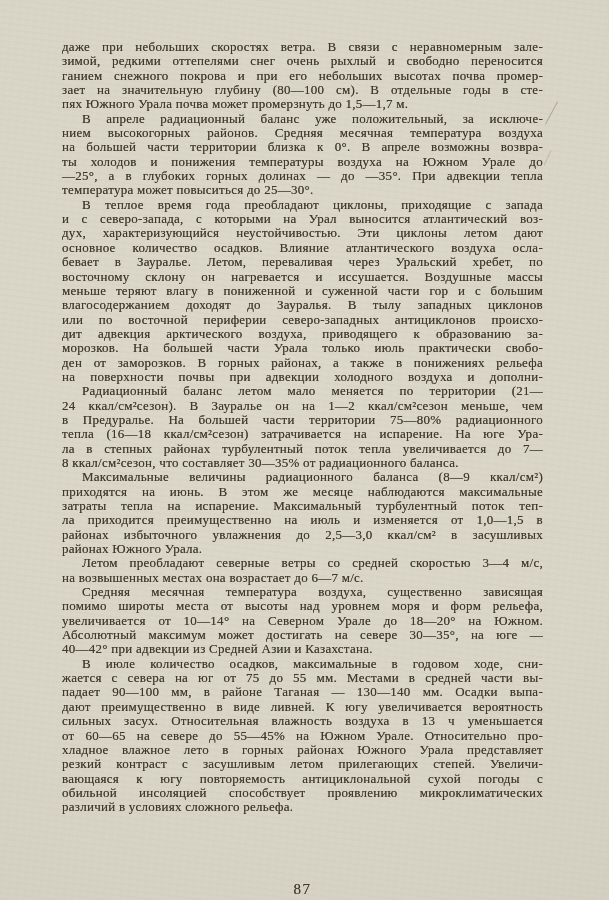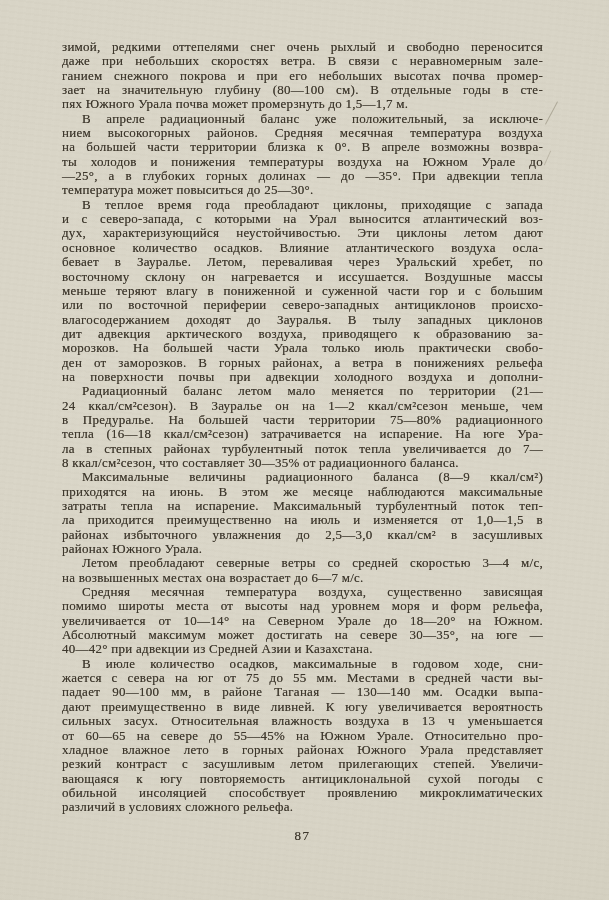--- a/index.html
+++ b/index.html
@@ -48,60 +48,60 @@
     text-align: justify;
     text-align-last: justify;
     white-space: normal;
   }
   .line.end { text-align-last: left; }
   .line.indent { text-indent: 20px; }
 
   .page-number {
     position: absolute;
     left: 62px;
-    top: 828px;
+    top: 881px;
     width: 481px;
     text-align: center;
-    font-size: 13px;
+    font-size: 15px;
     letter-spacing: 1.5px;
     text-shadow: 0 0 0.4px rgba(62,56,45,0.65);
   }
 </style>
 </head>
 <body>
 
 <div class="page">
   <div class="grain"></div>
   <div class="scratch1"></div>
   <div class="scratch2"></div>
 
   <div class="text-block">
+      <div class="line">даже при небольших скоростях ветра. В связи с неравномерным зале-</div>
       <div class="line">зимой, редкими оттепелями снег очень рыхлый и свободно переносится</div>
-      <div class="line">даже при небольших скоростях ветра. В связи с неравномерным зале-</div>
       <div class="line">ганием снежного покрова и при его небольших высотах почва промер-</div>
       <div class="line">зает на значительную глубину (80—100 см). В отдельные годы в сте-</div>
       <div class="line end">пях Южного Урала почва может промерзнуть до 1,5—1,7 м.</div>
       <div class="line indent">В апреле радиационный баланс уже положительный, за исключе-</div>
       <div class="line">нием высокогорных районов. Средняя месячная температура воздуха</div>
       <div class="line">на большей части территории близка к 0°. В апреле возможны возвра-</div>
       <div class="line">ты холодов и понижения температуры воздуха на Южном Урале до</div>
       <div class="line">—25°, а в глубоких горных долинах — до —35°. При адвекции тепла</div>
       <div class="line end">температура может повыситься до 25—30°.</div>
       <div class="line indent">В теплое время года преобладают циклоны, приходящие с запада</div>
       <div class="line">и с северо-запада, с которыми на Урал выносится атлантический воз-</div>
       <div class="line">дух, характеризующийся неустойчивостью. Эти циклоны летом дают</div>
       <div class="line">основное количество осадков. Влияние атлантического воздуха осла-</div>
       <div class="line">бевает в Зауралье. Летом, переваливая через Уральский хребет, по</div>
       <div class="line">восточному склону он нагревается и иссушается. Воздушные массы</div>
       <div class="line">меньше теряют влагу в пониженной и суженной части гор и с большим</div>
+      <div class="line">влагосодержанием доходят до Зауралья. В тылу западных циклонов</div>
       <div class="line">или по восточной периферии северо-западных антициклонов происхо-</div>
-      <div class="line">влагосодержанием доходят до Зауралья. В тылу западных циклонов</div>
       <div class="line">дит адвекция арктического воздуха, приводящего к образованию за-</div>
       <div class="line">морозков. На большей части Урала только июль практически свобо-</div>
-      <div class="line">ден от заморозков. В горных районах, а ветра в понижениях рельефа</div>
+      <div class="line">ден от заморозков. В горных районах, а также в понижениях рельефа</div>
       <div class="line">на поверхности почвы при адвекции холодного воздуха и дополни-</div>
       <div class="line indent">Радиационный баланс летом мало меняется по территории (21—</div>
       <div class="line">24 ккал/см²сезон). В Зауралье он на 1—2 ккал/см²сезон меньше, чем</div>
       <div class="line">в Предуралье. На большей части территории 75—80% радиационного</div>
       <div class="line">тепла (16—18 ккал/см²сезон) затрачивается на испарение. На юге Ура-</div>
       <div class="line">ла в степных районах турбулентный поток тепла увеличивается до 7—</div>
       <div class="line end">8 ккал/см²сезон, что составляет 30—35% от радиационного баланса.</div>
       <div class="line indent">Максимальные величины радиационного баланса (8—9 ккал/см²)</div>
       <div class="line">приходятся на июнь. В этом же месяце наблюдаются максимальные</div>
       <div class="line">затраты тепла на испарение. Максимальный турбулентный поток теп-</div>

